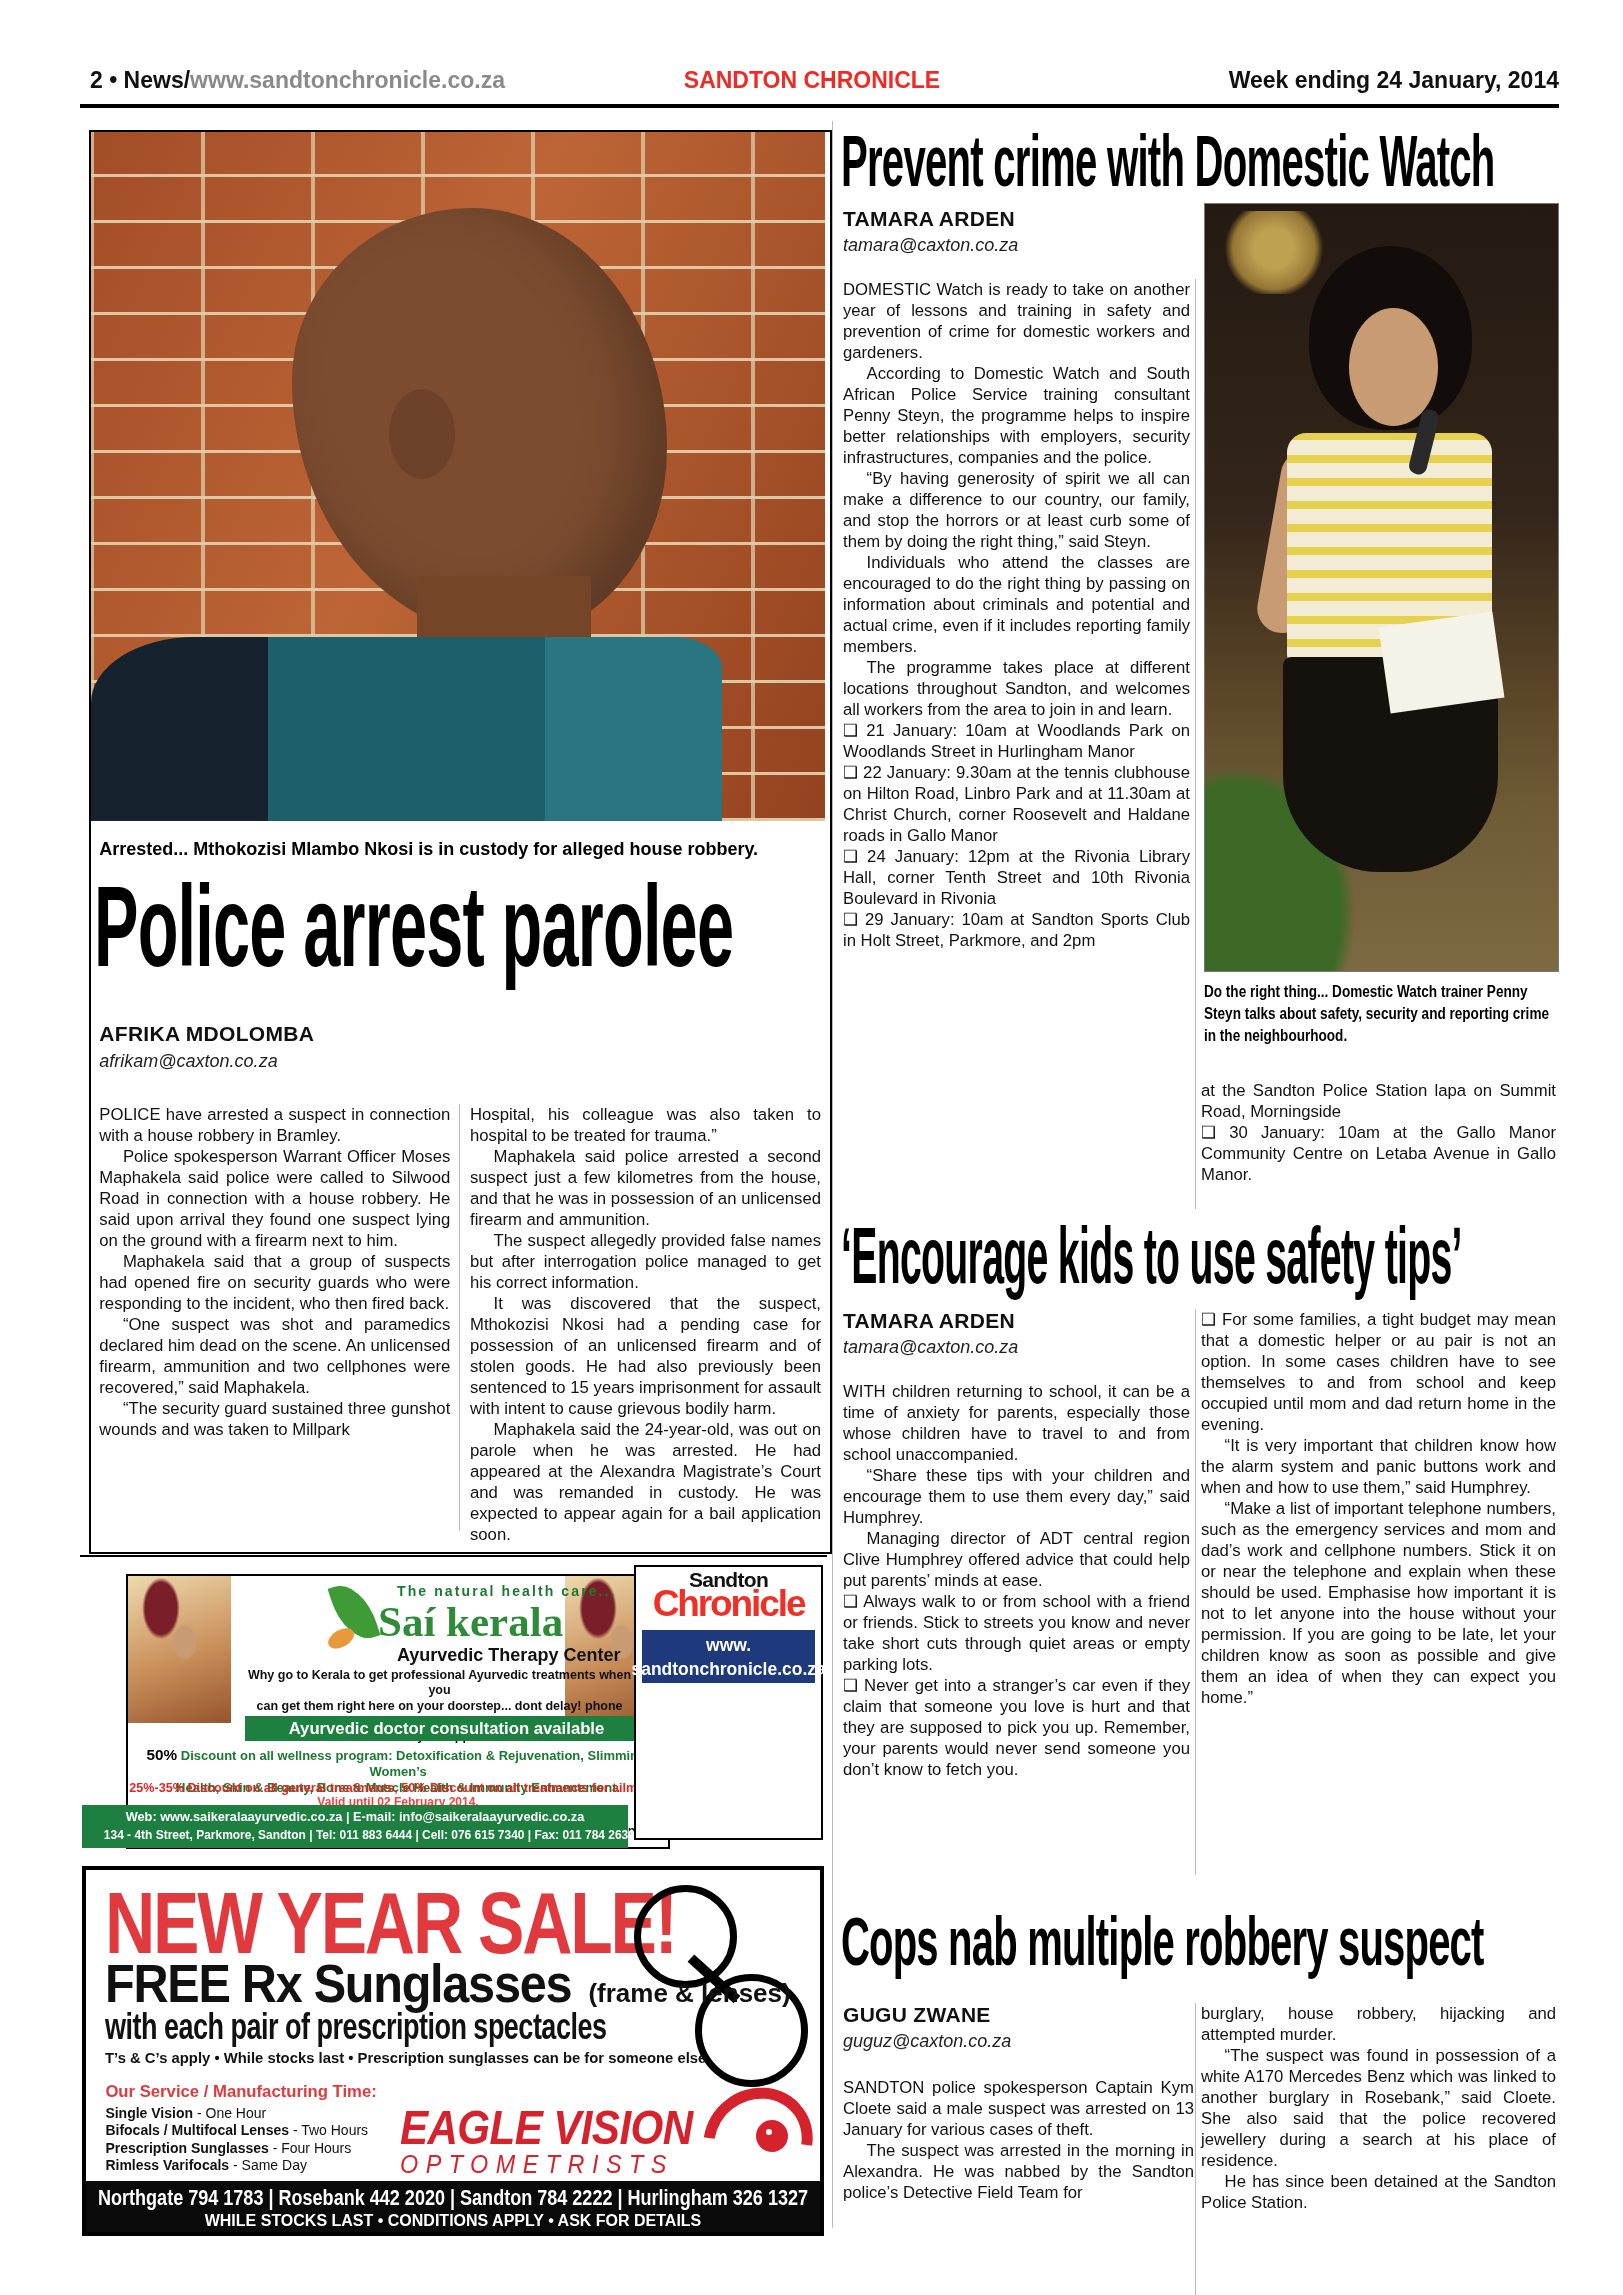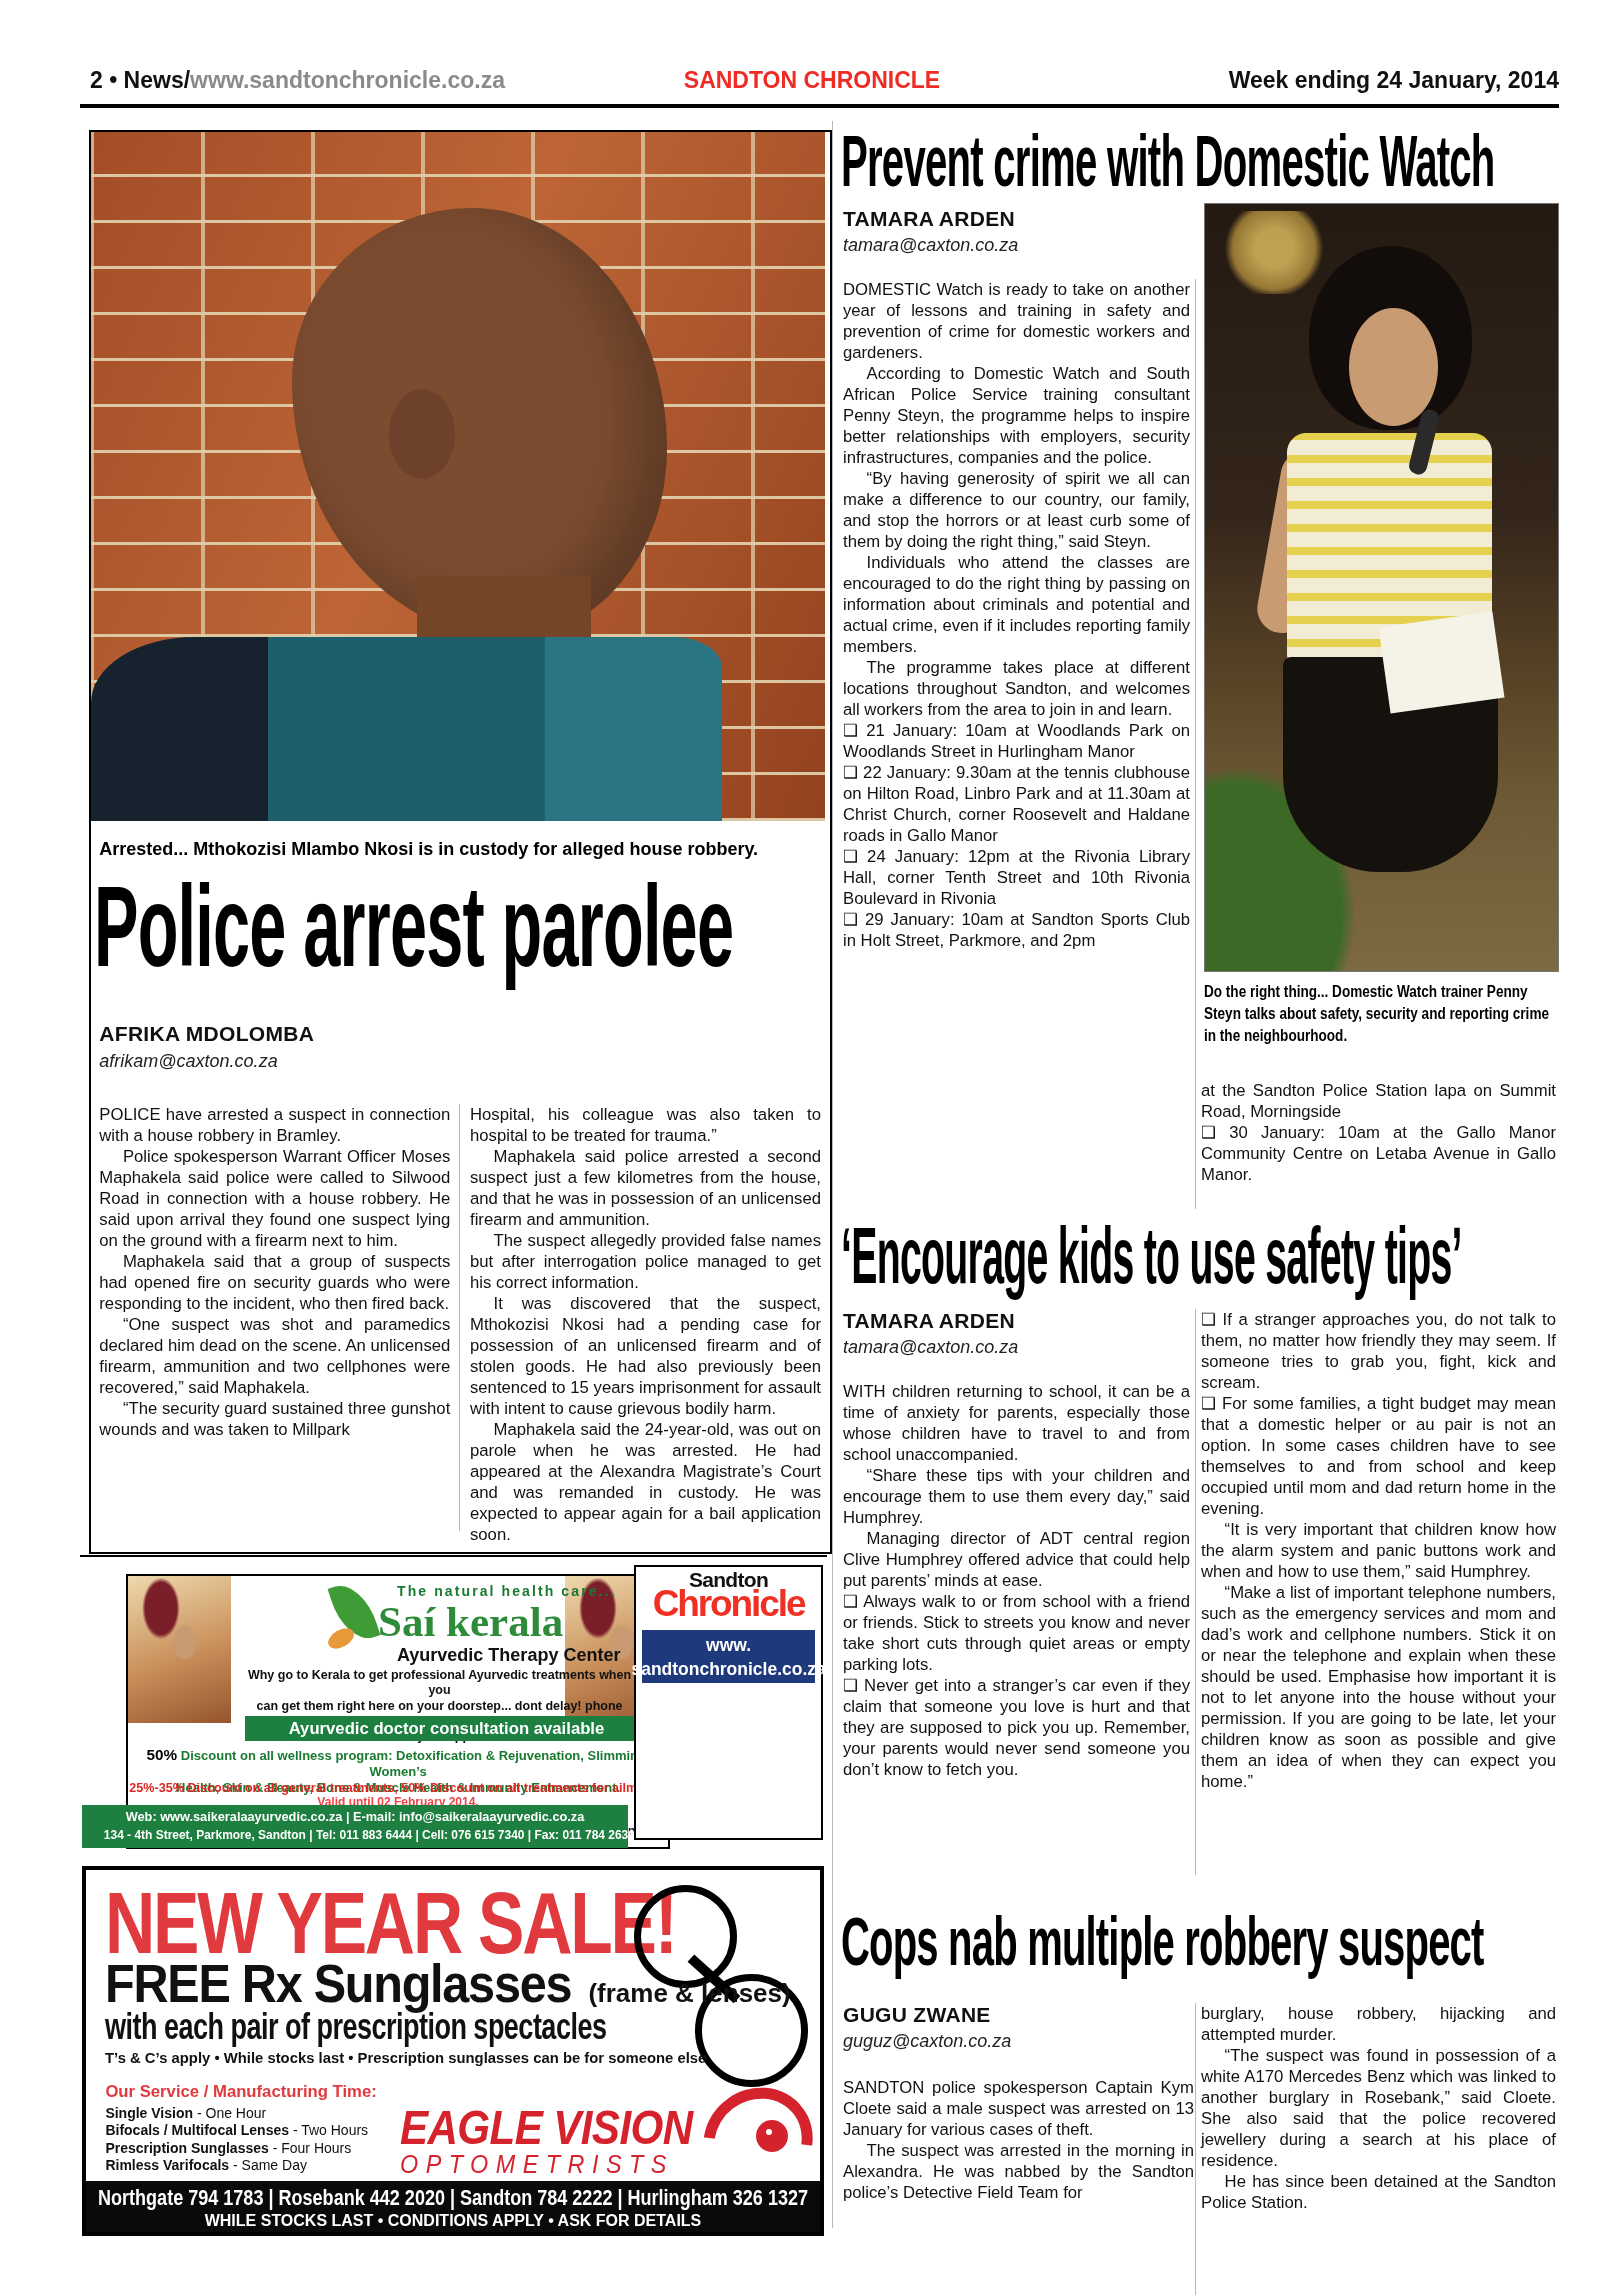--- a/index.html
+++ b/index.html
@@ -151,21 +151,20 @@
   <div class="abs email" style="left:843px;top:1337px;">tamara@caxton.co.za</div>
   <div class="abs bodycol" style="left:843px;top:1381px;width:347px;">
       <p>WITH children returning to school, it can be a time of anxiety for parents, especially those whose children have to travel to and from school unaccompanied.</p>
       <p class="ind">“Share these tips with your children and encourage them to use them every day,” said Humphrey.</p>
       <p class="ind">Managing director of ADT central region Clive Humphrey offered advice that could help put parents’ minds at ease.</p>
       <p>❑ Always walk to or from school with a friend or friends. Stick to streets you know and never take short cuts through quiet areas or empty parking lots.</p>
       <p>❑ Never get into a stranger’s car even if they claim that someone you love is hurt and that they are supposed to pick you up. Remember, your parents would never send someone you don’t know to fetch you.</p>
     </div>
   <div class="abs vline" style="left:1195px;top:1309px;height:566px;"></div>
   <div class="abs bodycol" style="left:1201px;top:1309px;width:355px;">
-      <p>❑ If a stranger approaches you, do not talk to them, no matter how friendly they may seem. If someone tries to grab you, fight, kick and scream.</p>
       <p>❑ For some families, a tight budget may mean that a domestic helper or au pair is not an option. In some cases children have to see themselves to and from school and keep occupied until mom and dad return home in the evening.</p>
       <p class="ind">“It is very important that children know how the alarm system and panic buttons work and when and how to use them,” said Humphrey.</p>
       <p class="ind">“Make a list of important telephone numbers, such as the emergency services and mom and dad’s work and cellphone numbers. Stick it on or near the telephone and explain when these should be used. Emphasise how important it is not to let anyone into the house without your permission. If you are going to be late, let your children know as soon as possible and give them an idea of when they can expect you home.”</p>
     </div>
 
   <div class="abs" style="left:841px;top:1907px;">
     <span class="hl cx" style="font-size:69px;transform:scaleX(.58);">Cops nab multiple robbery suspect</span>
   </div>
   <div class="abs byline" style="left:843px;top:2003px;">GUGU ZWANE</div>
   <div class="abs email" style="left:843px;top:2031px;">guguz@caxton.co.za</div>

